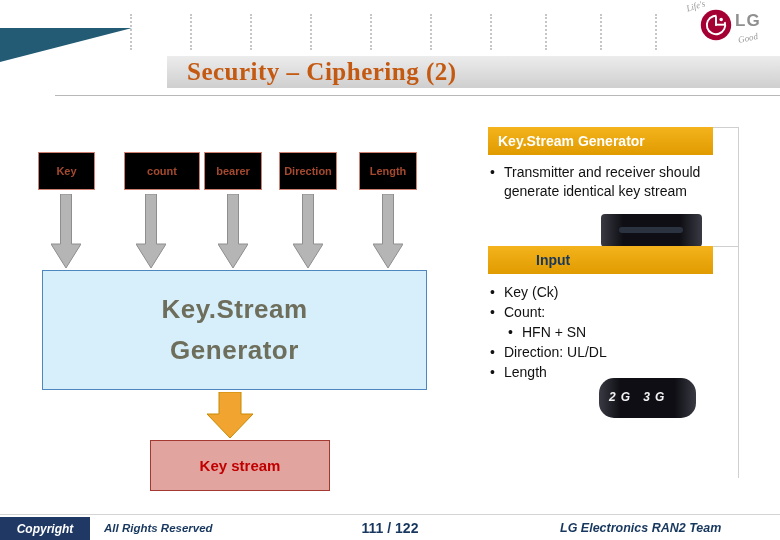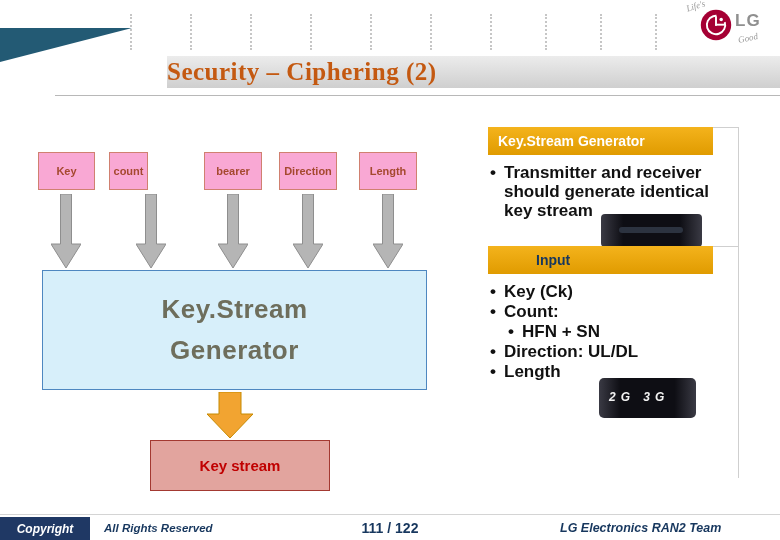--- a/index.html
+++ b/index.html
@@ -9,66 +9,66 @@
     font-family:"Liberation Sans", sans-serif; overflow:hidden; margin:0 auto;
   }
   
   .dotmark { position:absolute; top:14px; width:2px; height:36px; border-left:2px dotted #c6c6c6; }
   .wedge { position:absolute; left:0; top:28px; width:132px; height:34px; background:#235a74;
            clip-path:polygon(0 0, 100% 0, 0 100%); }
   .titlebar { position:absolute; left:167px; top:56px; width:613px; height:35px;
               background:linear-gradient(180deg,#ececec,#cfcfcf); border-bottom:3px solid #ffffff;
               display:flex; align-items:center; }
   .page-title { font-family:"Liberation Serif", serif; font-weight:bold; font-size:25px;
-                color:#c45911; letter-spacing:0.5px; }
+                color:#c45911; padding-left:20px; letter-spacing:0.5px; }
   .title-underline { position:absolute; left:55px; top:95px; width:725px; height:1px; background:#b8b8b8; }
   
   .logo { position:absolute; left:678px; top:2px; width:100px; height:52px; }
   .tagline { position:absolute; font-family:"Liberation Serif", serif; font-style:italic;
              font-size:9px; color:#9a9a9a; }
   .tag-top { left:8px; top:-1px; transform:rotate(-18deg); }
   .tag-bottom { left:60px; top:31px; transform:rotate(-12deg); }
   .lg-symbol { position:absolute; left:22px; top:7px; }
   .lg-wordmark { position:absolute; left:57px; top:9px; font-weight:bold; font-size:17px;
                  color:#8f8f8f; letter-spacing:1px; }
   
-  .inbox { position:absolute; top:152px; height:38px; background:#f9a8d4; border:1px solid #d08070;
+  .inbox { position:absolute; top:152px; height:38px; background:#000000; border:1px solid #d08070;
            display:flex; align-items:center; justify-content:center;
            font-size:11px; font-weight:bold; color:#a5492f; }
   .gray-arrow { position:absolute; top:194px; width:30px; height:74px; }
   .genbox { position:absolute; left:42px; top:270px; width:385px; height:120px;
             background:#d7effa; border:1.5px solid #4e87c0;
             display:flex; flex-direction:column; align-items:center; justify-content:center; gap:10px; }
   .genbox div { font-size:26px; font-weight:600; color:#6e6e5c; letter-spacing:0.5px; }
   .orange-arrow { position:absolute; left:207px; top:392px; width:46px; height:46px; }
   .outbox { position:absolute; left:150px; top:440px; width:180px; height:51px;
             background:#e2a49e; border:1.5px solid #a33931;
             display:flex; align-items:center; justify-content:center;
             font-size:15px; font-weight:bold; color:#c00000; }
   
   .goldbar { position:absolute; left:488px; width:225px; height:28px;
              background:linear-gradient(180deg,#f4b31c,#e09b00);
              font-size:14px; font-weight:bold; line-height:28px; padding-left:10px; }
   .bar-generator { top:127px; color:#ffffff; }
   .bar-input { top:246px; color:#17375e;padding-left:48px; }
-  .panel { position:absolute; left:488px; color:#111111; font-weight:bold; font-size:17px; }
+  .panel { position:absolute; left:488px; color:#111111; font-weight:normal; font-size:14px; }
   .panel-generator { top:163px; width:222px; line-height:19px; }
   .panel-input { top:282px; width:230px; line-height:20px; }
   .bullet { position:relative; padding-left:16px; z-index:1; }
   .bullet::before { content:"\2022"; position:absolute; left:2px; }
   .bullet.lvl2 { margin-left:18px; }
   .frame-vline { position:absolute; left:738px; top:127px; width:1px; height:351px; background:#cfcfcf; }
   .frame-tick { position:absolute; left:713px; width:26px; height:1px; background:#cfcfcf; }
   
   .phone-frag { position:absolute; border-radius:4px;
                 background:linear-gradient(90deg,#3a3a44,#0e0e14 22%,#0e0e14 78%,#3a3a44); }
   .phone-gap { left:601px; top:214px; width:101px; height:33px; }
   .phone-gap .slot { position:absolute; left:18px; top:13px; width:64px; height:6px;
                      background:#2c3340; border-radius:3px; }
-  .phone-screen { left:599px; top:378px; width:97px; height:40px; border-radius:5px; }
+  .phone-screen { left:599px; top:378px; width:97px; height:40px; border-radius:15px; }
   .phone-screen span { position:absolute; left:10px; top:12px; color:#f2f2f2; font-size:12px;
                        font-weight:bold; letter-spacing:5px; font-style:italic; }
   
   .footer-divider { position:absolute; left:0; top:514px; width:780px; height:1px; background:#d4d4d4; }
   .copyright-badge { position:absolute; left:0; top:517px; width:90px; height:23px; background:#1f3864;
                      color:#ffffff; font-size:12px; font-weight:bold; font-style:italic;
                      display:flex; align-items:center; justify-content:center; }
   .rights { position:absolute; left:104px; top:522px; font-size:11.5px; font-weight:bold;
             font-style:italic; color:#17375e; }
   .pagenum { position:absolute; left:330px; top:520px; width:120px; text-align:center;
@@ -108,21 +108,21 @@
   </div>
 
   <div class="titlebar">
     <span class="page-title">Security – Ciphering (2)</span>
   </div>
   <div class="title-underline"></div>
 
   <div class="inbox" style="left:38px;width:57px">
       <span>Key</span>
     </div>
-  <div class="inbox" style="left:109px;width:39px">
+  <div class="inbox" style="left:124px;width:76px">
       <span>count</span>
     </div>
   <div class="inbox" style="left:204px;width:58px">
       <span>bearer</span>
     </div>
   <div class="inbox" style="left:279px;width:58px">
       <span>Direction</span>
     </div>
   <div class="inbox" style="left:359px;width:58px">
       <span>Length</span>

